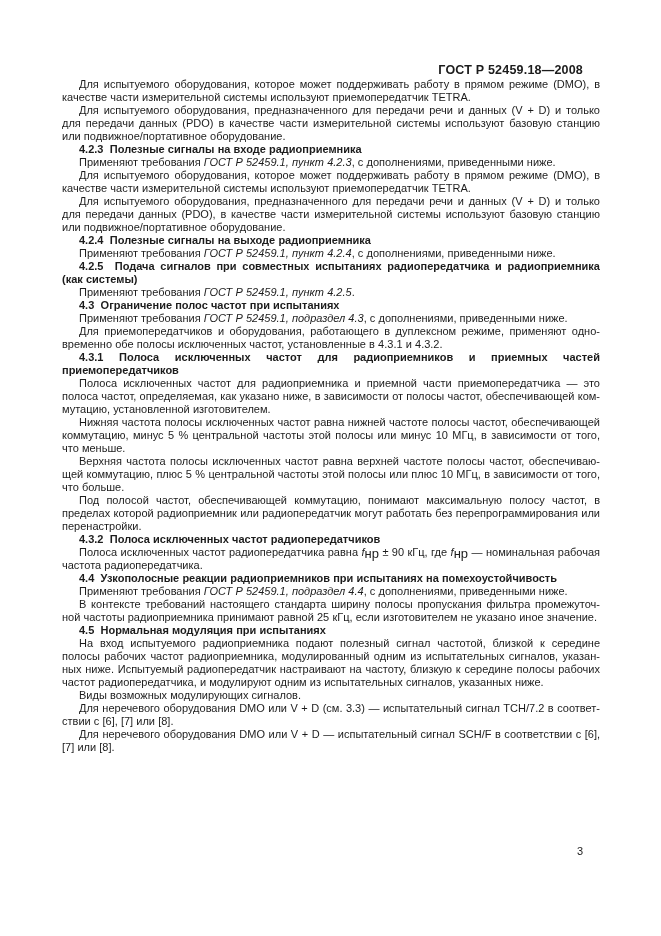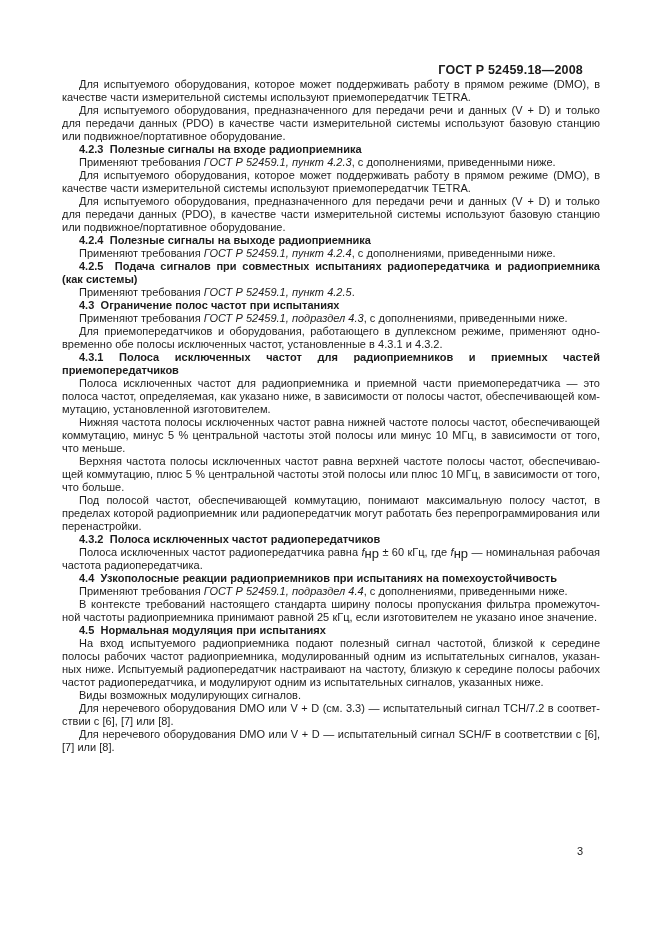--- a/index.html
+++ b/index.html
@@ -76,21 +76,21 @@
       <p class="para"><span>Применяют требования </span><span style="font-style: italic;">ГОСТ Р 52459.1, пункт 4.2.5</span><span>.</span></p>
       <p class="para heading"><span>4.3&nbsp; Ограничение полос частот при испытаниях</span></p>
       <p class="para"><span>Применяют требования </span><span style="font-style: italic;">ГОСТ Р 52459.1, подраздел 4.3</span><span>, с дополнениями, приведенными ниже.</span></p>
       <p class="para"><span>Для приемопередатчиков и оборудования, работающего в дуплексном режиме, применяют одно­временно обе полосы исключенных частот, установленные в 4.3.1 и 4.3.2.</span></p>
       <p class="para heading"><span>4.3.1&nbsp;Полоса исключенных частот для радиоприемников и приемных частей приемопередатчиков</span></p>
       <p class="para"><span>Полоса исключенных частот для радиоприемника и приемной части приемопередатчика — это полоса частот, определяемая, как указано ниже, в зависимости от полосы частот, обеспечивающей ком­мутацию, установленной изготовителем.</span></p>
       <p class="para"><span>Нижняя частота полосы исключенных частот равна нижней частоте полосы частот, обеспечиваю­щей коммутацию, минус 5 % центральной частоты этой полосы или минус 10 МГц, в зависимости от того, что меньше.</span></p>
       <p class="para"><span>Верхняя частота полосы исключенных частот равна верхней частоте полосы частот, обеспечиваю­щей коммутацию, плюс 5 % центральной частоты этой полосы или плюс 10 МГц, в зависимости от того, что больше.</span></p>
       <p class="para"><span>Под полосой частот, обеспечивающей коммутацию, понимают максимальную полосу частот, в пределах которой радиоприемник или радиопередатчик могут работать без перепрограммирования или перенастройки.</span></p>
       <p class="para heading"><span>4.3.2&nbsp; Полоса исключенных частот радиопередатчиков</span></p>
-      <p class="para"><span>Полоса исключенных частот радиопередатчика равна </span><span style="font-style: italic;">f</span><sub>нр</sub><span> ± 60 кГц, где </span><span style="font-style: italic;">f</span><sub>нр</sub><span> — номинальная рабочая частота радиопередатчика.</span></p>
+      <p class="para"><span>Полоса исключенных частот радиопередатчика равна </span><span style="font-style: italic;">f</span><sub>нр</sub><span> ± 90 кГц, где </span><span style="font-style: italic;">f</span><sub>нр</sub><span> — номинальная рабочая частота радиопередатчика.</span></p>
       <p class="para heading"><span>4.4&nbsp; Узкополосные реакции радиоприемников при испытаниях на помехоустойчивость</span></p>
       <p class="para"><span>Применяют требования </span><span style="font-style: italic;">ГОСТ Р 52459.1, подраздел 4.4</span><span>, с дополнениями, приведенными ниже.</span></p>
       <p class="para"><span>В контексте требований настоящего стандарта ширину полосы пропускания фильтра промежуточ­ной частоты радиоприемника принимают равной 25 кГц, если изготовителем не указано иное значение.</span></p>
       <p class="para heading"><span>4.5&nbsp; Нормальная модуляция при испытаниях</span></p>
       <p class="para"><span>На вход испытуемого радиоприемника подают полезный сигнал частотой, близкой к середине полосы рабочих частот радиоприемника, модулированный одним из испытательных сигналов, указан­ных ниже. Испытуемый радиопередатчик настраивают на частоту, близкую к середине полосы рабочих частот радиопередатчика, и модулируют одним из испытательных сигналов, указанных ниже.</span></p>
       <p class="para"><span>Виды возможных модулирующих сигналов.</span></p>
       <p class="para"><span>Для неречевого оборудования DMO или V + D (см. 3.3) — испытательный сигнал TCH/7.2 в соответ­ствии с [6], [7] или [8].</span></p>
       <p class="para"><span>Для неречевого оборудования DMO или V + D — испытательный сигнал SCH/F в соответствии с [6], [7] или [8].</span></p>
     </div>
 

